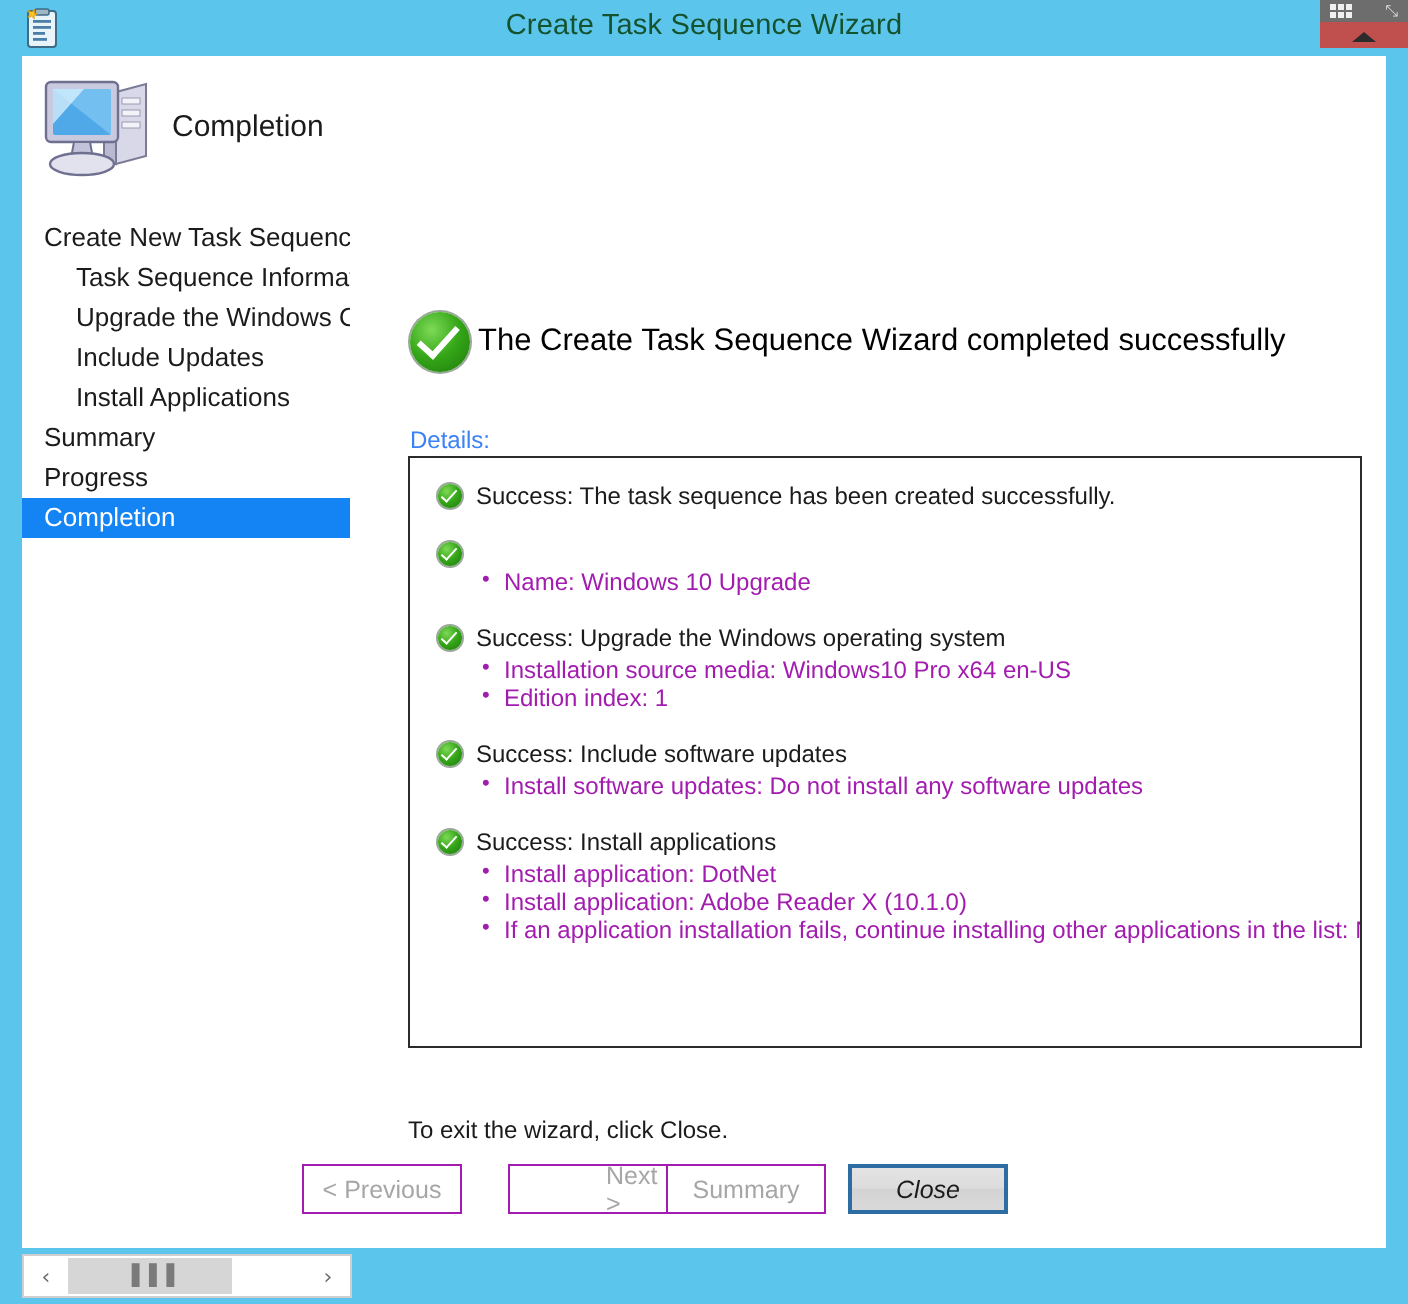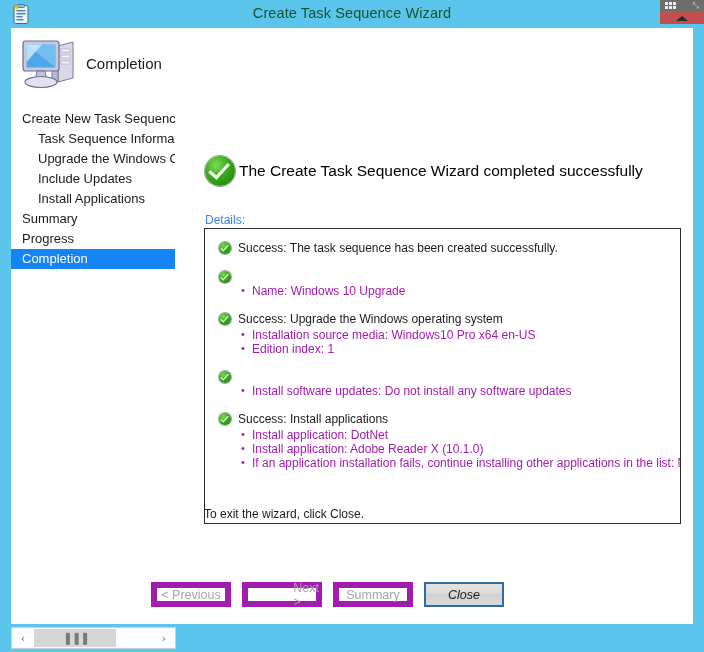--- a/index.html
+++ b/index.html
@@ -200,21 +200,21 @@
   }
   .result-bullets li:before {
     content: "\2022";
     position: absolute;
     left: 22px;
     top: -1px;
     font-size: 11px;
   }
   #exit-hint {
     position: absolute;
-    left: 11px; top: 479px;
+    left: 11px; top: 530px;
     font-size: 12px;
     color: #1b1b1b;
   }
 
   
   .check-icon {
     display: inline-block;
     border-radius: 50%;
     background: radial-gradient(circle at 36% 30%, #7ED957 0%, #35A718 48%, #1E7A0C 100%);
     box-shadow: 0 0 0 1px #9aa89a;
@@ -245,31 +245,31 @@
     position: absolute;
     top: 12px;
     width: 80px; height: 25px;
     font-size: 12.5px;
     font-family: "Liberation Sans", sans-serif;
     box-sizing: border-box;
     display: flex;
     align-items: center;
     justify-content: center;
     background: #ffffff;
-    border: 6px solid #a21caf;
+    border: 1px solid #a21caf;
     color: #A6A6A6;
   }
   .wiz-button.enabled {
     background: linear-gradient(to bottom, #E3E3E3 0%, #DCDCDC 48%, #D3D3D3 50%, #D9D9D9 100%);
     border: 2px solid #2E6DA4;
     color: #1b1b1b;
     font-style: italic;
   }
   #btn-previous { left: 140px; }
-  #btn-next     { left: 231px; padding-left: 48px; }
+  #btn-next     { left: 243px; padding-left: 48px; }
   #btn-summary  { left: 322px; }
   #btn-close    { left: 413px; }
 
   
   #scrollbar {
     position: absolute;
     left: 11px; bottom: 3px;
     width: 165px; height: 22px;
     background: #ffffff;
     border: 1px solid #cfcfcf;
@@ -410,20 +410,21 @@
                 <span class="label">Success: Upgrade the Windows operating system</span>
               </div>
               <ul class="result-bullets">
                 <li>Installation source media:  Windows10 Pro x64 en-US</li>
                 <li>Edition index: 1</li>
               </ul>
             </div>
             <div class="result-group">
               <div class="result-head">
                 <span class="check-icon check-sm"></span>
+                <span class="label">Success: Include software updates</span>
               </div>
               <ul class="result-bullets">
                 <li>Install software updates: Do not install any software updates</li>
               </ul>
             </div>
             <div class="result-group">
               <div class="result-head">
                 <span class="check-icon check-sm"></span>
                 <span class="label">Success: Install applications</span>
               </div>

